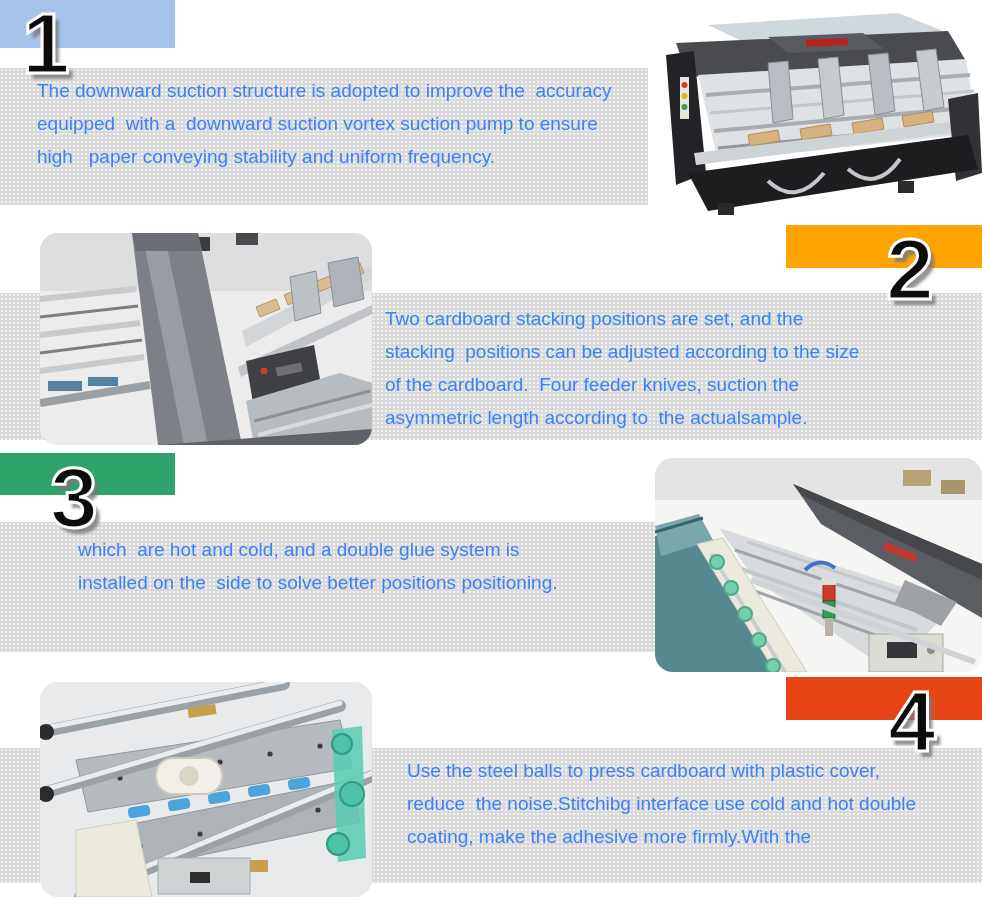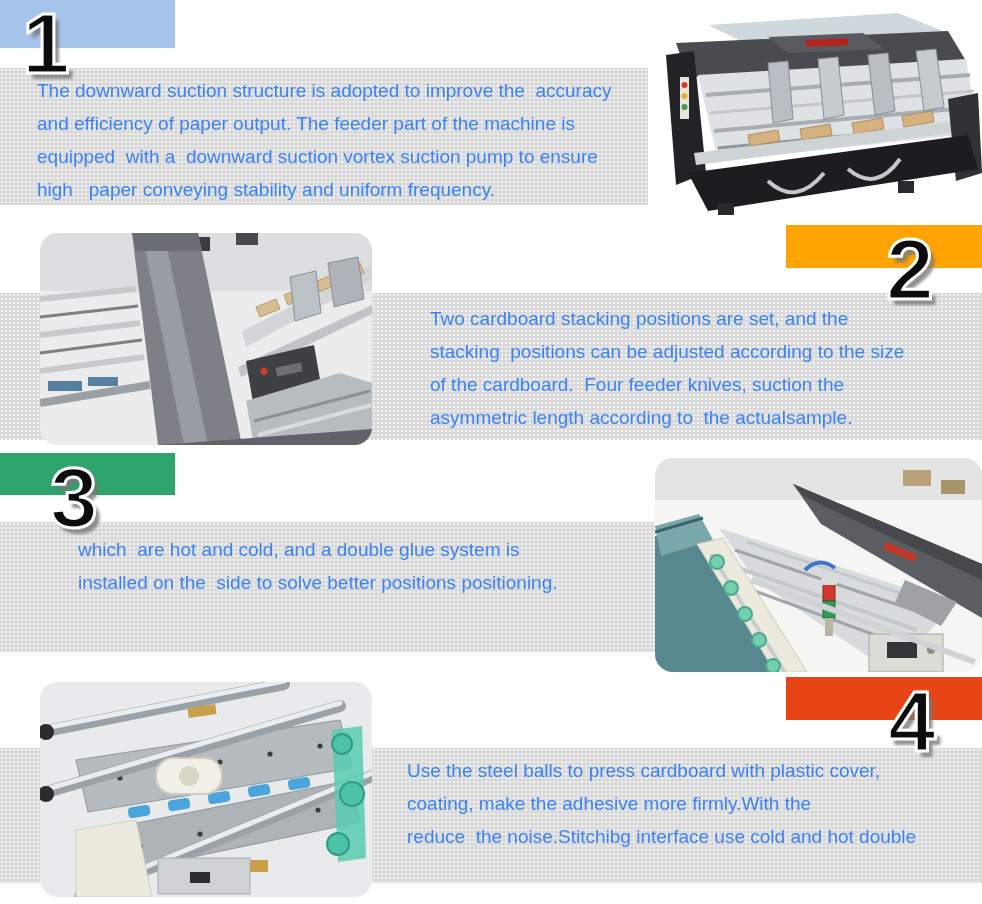--- a/index.html
+++ b/index.html
@@ -19,21 +19,21 @@
   
   #banner1{left:0;top:0;width:175px;height:48px;}
   #num1{left:22px;top:0px;}
   #stripe1{top:68px;height:137px;}
   #para1{left:37px;top:74px;}
   #photo1{left:648px;top:3px;width:334px;height:219px;}
 
   #banner2{left:786px;top:225px;width:196px;height:43px;}
   #num2{left:886px;top:226px;}
   #stripe2{top:293px;height:147px;}
-  #para2{left:430px;top:302px;}
+  #para2{left:385px;top:302px;}
   #photo2{left:40px;top:233px;width:332px;height:212px;}
 
   #banner3{left:0;top:453px;width:175px;height:42px;}
   #num3{left:50px;top:454px;}
   #stripe3{top:522px;height:130px;}
   #para3{left:78px;top:533px;}
   #photo3{left:655px;top:458px;width:327px;height:214px;}
 
   #banner4{left:786px;top:677px;width:196px;height:43px;}
   #num4{left:888px;top:678px;}
@@ -44,21 +44,20 @@
 </head>
 <body>
 
 <div id="page">
 
   <div class="banner" id="banner1" style="background-color: rgb(166, 195, 233);"></div>
   <div class="bignum" id="num1">1</div>
   <div class="stripe" id="stripe1"></div>
   <div class="para" id="para1">
     <div class="t-line">The downward suction structure is adopted to improve the  accuracy</div>
-    <div class="t-line">and efficiency of paper output. The feeder part of the machine is</div>
     <div class="t-line">equipped  with a  downward suction vortex suction pump to ensure</div>
     <div class="t-line">high   paper conveying stability and uniform frequency.</div>
   </div>
   <div class="photo" id="photo1">
     <svg width="334" height="219" viewBox="0 0 334 219">
       <rect width="334" height="219" fill="#ffffff"></rect>
 
       <polygon points="60,22 250,10 300,30 110,46" fill="#cfd9dd"></polygon>
 
       <polygon points="28,40 300,28 318,58 40,74" fill="#4a4b4f"></polygon>
@@ -204,22 +203,22 @@
 
       <line x1="96" y1="122" x2="320" y2="204" stroke="#cfd3d6" stroke-width="6"></line>
     </svg>
   </div>
 
   <div class="banner" id="banner4" style="background-color: rgb(232, 69, 23);"></div>
   <div class="bignum" id="num4">4</div>
   <div class="stripe" id="stripe4"></div>
   <div class="para" id="para4">
     <div class="t-line">Use the steel balls to press cardboard with plastic cover,</div>
+    <div class="t-line">reduce  the noise.Stitchibg interface use cold and hot double</div>
     <div class="t-line">coating, make the adhesive more firmly.With the</div>
-    <div class="t-line">reduce  the noise.Stitchibg interface use cold and hot double</div>
   </div>
   <div class="photo" id="photo4">
     <svg width="332" height="215" viewBox="0 0 332 215">
       <rect width="332" height="215" fill="#e8eaeb"></rect>
 
       <polygon points="36,78 300,38 312,86 48,130" fill="#b6bbbf" stroke="#90969b" stroke-width="1"></polygon>
       <polygon points="52,150 312,98 320,140 62,194" fill="#aeb3b8" stroke="#90969b" stroke-width="1"></polygon>
       <g fill="#3c3c3c">
         <circle cx="80" cy="96" r="2.6"></circle>
           <circle cx="130" cy="88" r="2.6"></circle>

